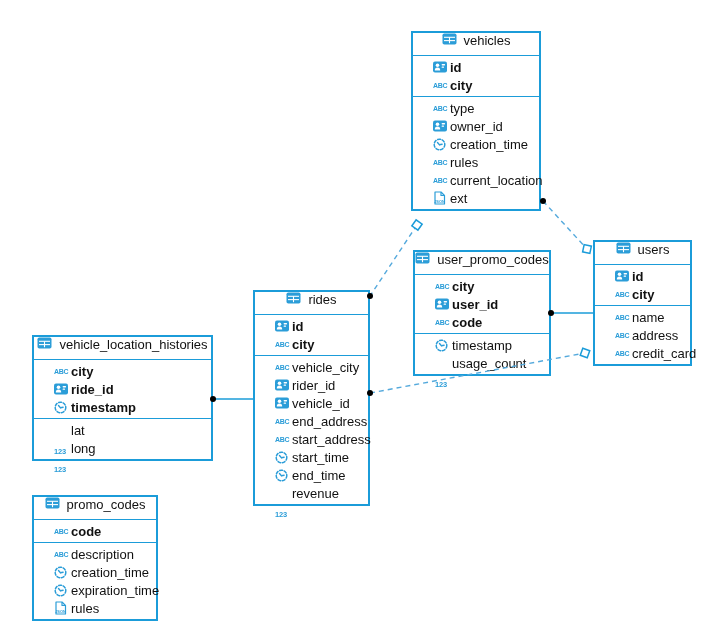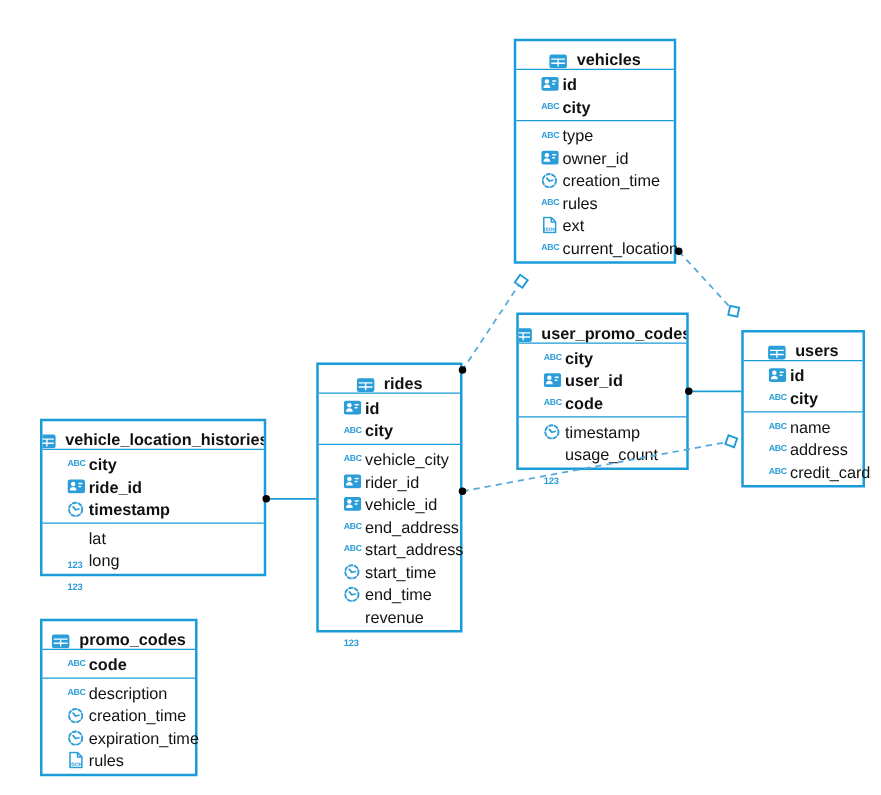--- a/index.html
+++ b/index.html
@@ -7,22 +7,22 @@
     width:705px;height:636px;position:relative;background:#ffffff;
     font-family:"Liberation Sans", sans-serif;overflow:hidden;
   }
   #canvas{position:absolute;inset:0;width:705px;height:636px;}
   #rel-svg{position:absolute;left:0;top:0;z-index:3;pointer-events:none;}
   .db-table{
     position:absolute;background:#ffffff;border:2px solid #1b9cd9;
     z-index:2;box-sizing:border-box;
   }
   .thead{
-    height:22px;display:flex;align-items:flex-end;justify-content:center;
-    gap:5px;border-bottom:1.5px solid #1b9cd9;font-size:13px;font-weight:700;
+    height:22px;display:flex;align-items:flex-start;justify-content:center;
+    gap:5px;border-bottom:1.5px solid #1b9cd9;font-size:13px;font-weight:400;
     color:#111;white-space:nowrap;overflow:hidden;
   }
   .tsection{padding:2px 0;}
   .tsection.fields{border-top:1.5px solid #1b9cd9;}
   .trow{
     height:18px;display:flex;align-items:center;padding-left:20px;
     font-size:13px;color:#111;white-space:nowrap;
   }
   .trow.key{font-weight:700;}
   .cicon{
@@ -122,34 +122,34 @@
             <span>creation_time</span>
           </div>
           <div class="trow">
             <span class="cicon">
               <span class="icon-glyph">ABC</span>
             </span>
             <span>rules</span>
           </div>
           <div class="trow">
             <span class="cicon">
+              <span class="icon-glyph">ABC</span>
+            </span>
+            <span>current_location</span>
+          </div>
+          <div class="trow">
+            <span class="cicon">
               <svg width="13" height="14" viewBox="0 0 13 14" xmlns="http://www.w3.org/2000/svg">
                 <path d="M2 1 h6 l3.5 3.5 V13 H2 Z" fill="#fff" stroke="#2b9dd8" stroke-width="1.2" stroke-linejoin="round"></path>
                 <path d="M8 1 v3.5 h3.5" fill="none" stroke="#2b9dd8" stroke-width="1.2" stroke-linejoin="round"></path>
                 <text x="6.5" y="11.5" text-anchor="middle" font-size="3.9" font-weight="bold" fill="#2b9dd8" font-family="Liberation Sans, sans-serif">JSON</text>
               </svg>
             </span>
             <span>ext</span>
           </div>
-          <div class="trow">
-            <span class="cicon">
-              <span class="icon-glyph">ABC</span>
-            </span>
-            <span>current_location</span>
-          </div>
         </div>
       </div>
       <div class="db-table" style="left: 413px; top: 250px; width: 138px;">
         <div class="thead">
           <span class="cicon">
             <svg width="15" height="12" viewBox="0 0 15 12" xmlns="http://www.w3.org/2000/svg">
               <rect x="0.5" y="0.5" width="14" height="11" rx="1.8" fill="#2b9dd8"></rect>
               <g stroke="#fff" stroke-width="1.1">
                 <line x1="2" y1="4.3" x2="13" y2="4.3"></line>
                 <line x1="2" y1="7.6" x2="13" y2="7.6"></line>
@@ -196,21 +196,21 @@
             <span>timestamp</span>
           </div>
           <div class="trow">
             <span class="cicon">
               <span class="icon-glyph num">123</span>
             </span>
             <span>usage_count</span>
           </div>
         </div>
       </div>
-      <div class="db-table" style="left: 593px; top: 264px; width: 99px;">
+      <div class="db-table" style="left: 593px; top: 240px; width: 99px;">
         <div class="thead">
           <span class="cicon">
             <svg width="15" height="12" viewBox="0 0 15 12" xmlns="http://www.w3.org/2000/svg">
               <rect x="0.5" y="0.5" width="14" height="11" rx="1.8" fill="#2b9dd8"></rect>
               <g stroke="#fff" stroke-width="1.1">
                 <line x1="2" y1="4.3" x2="13" y2="4.3"></line>
                 <line x1="2" y1="7.6" x2="13" y2="7.6"></line>
                 <line x1="7.5" y1="4.3" x2="7.5" y2="10.2"></line>
               </g>
             </svg>

